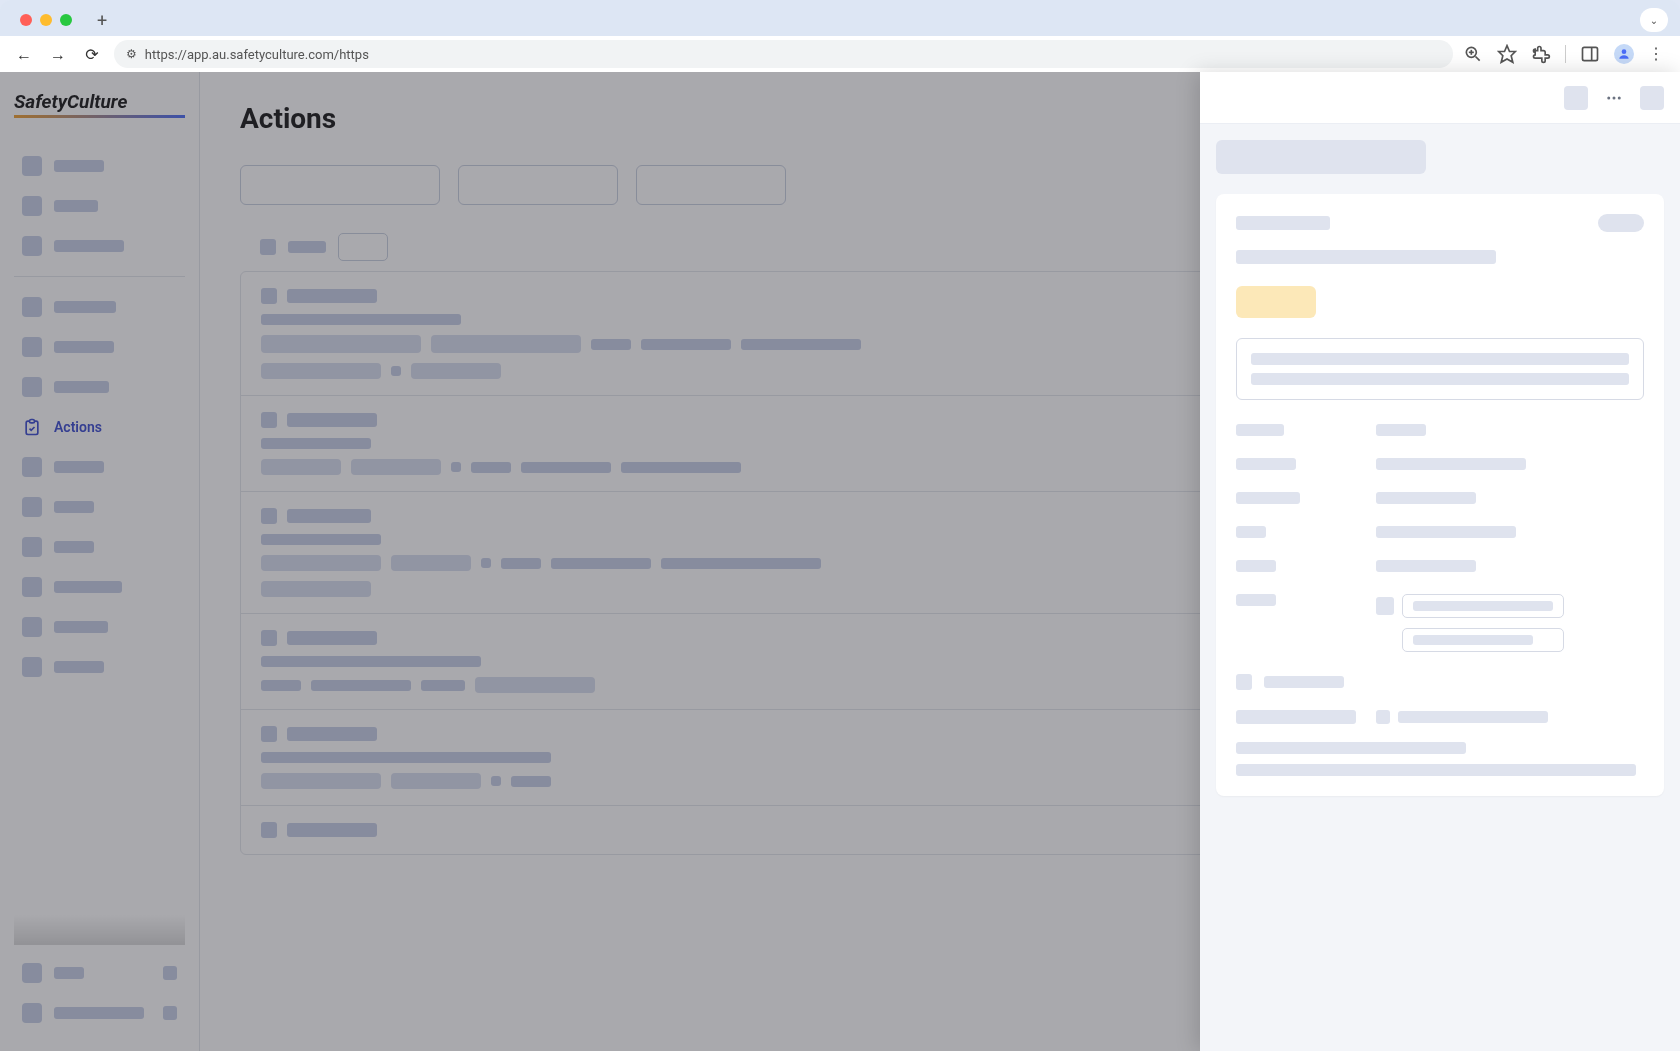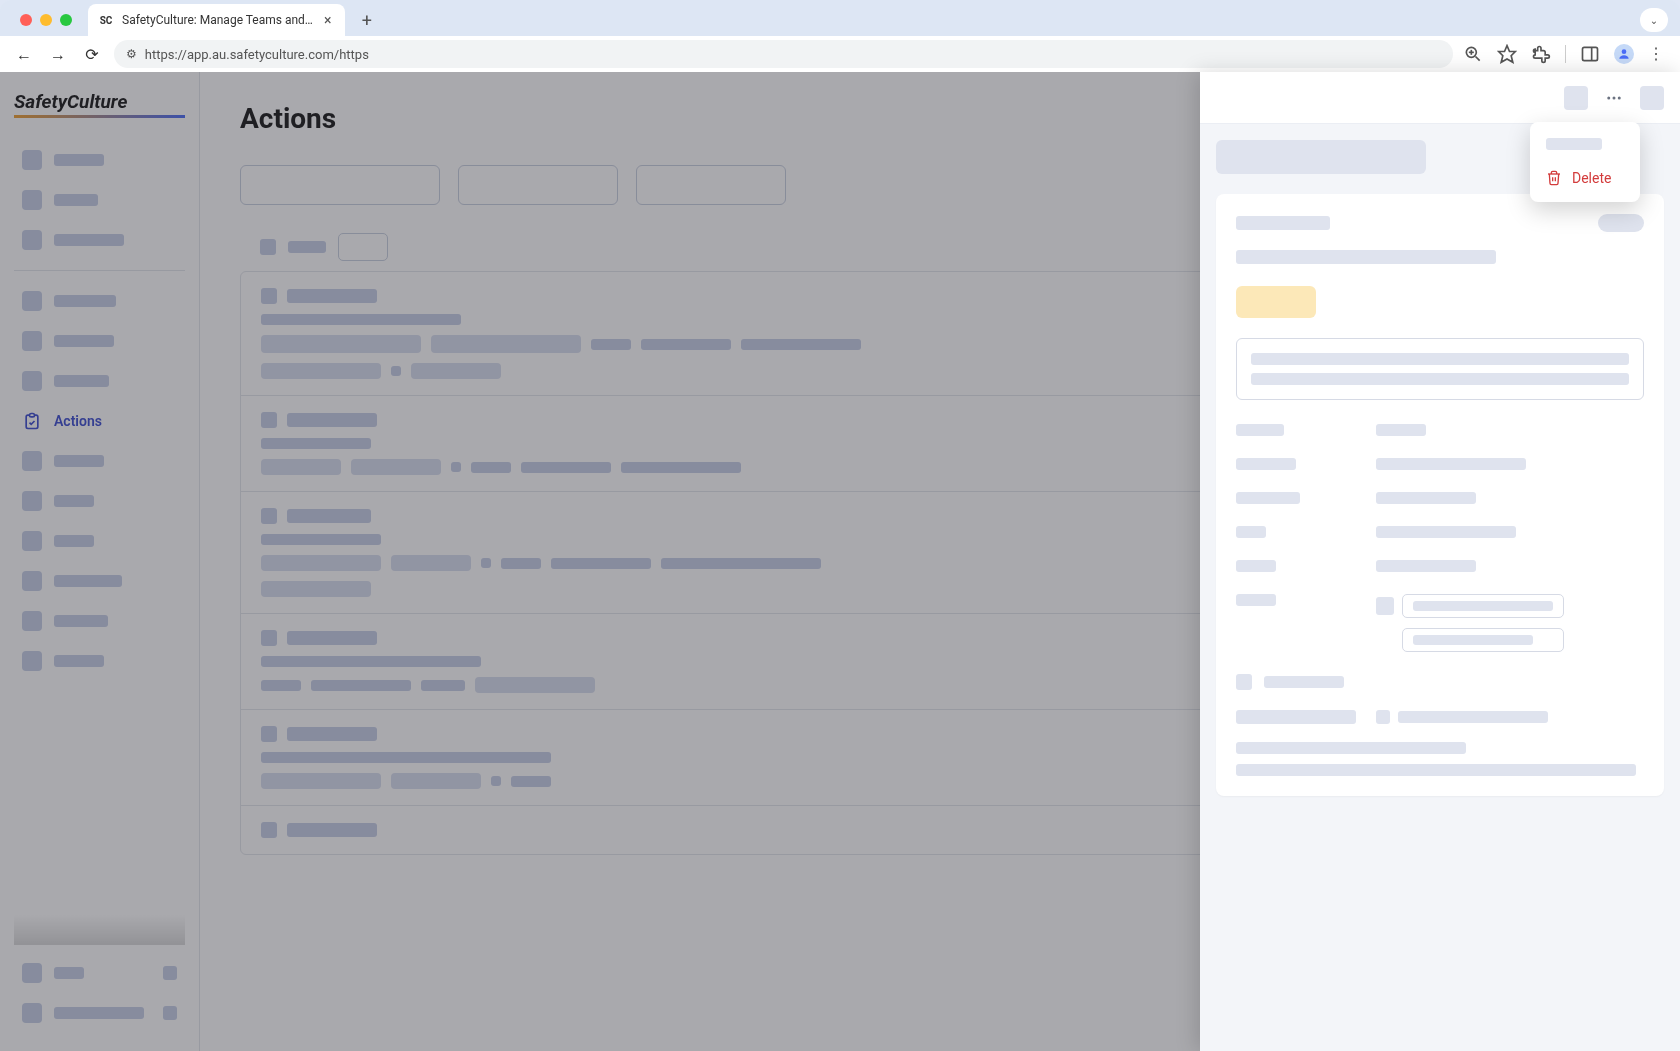--- a/index.html
+++ b/index.html
@@ -94,21 +94,21 @@
     }
     .logo {
       font-weight: 700;
       font-size: 19px;
       font-style: italic;
       color: #1a1a1a;
       border-bottom: 3px solid;
       border-image: linear-gradient(90deg,#f0a030,#4a6cf7) 1;
       display:inline-block;
       padding-bottom:2px;
-      margin-bottom: 22px;
+      margin-bottom: 28px;
     }
     .nav-item {
       display: flex;
       align-items: center;
       gap: 12px;
       padding: 10px 8px;
       border-radius: 6px;
       font-size: 14px;
       color: #555;
     }
@@ -214,25 +214,20 @@
 </head>
 <body>
 
 <div class="browser-chrome">
   <div class="tab-bar">
     <div class="window-controls">
       <div class="wc wc-close"></div>
       <div class="wc wc-min"></div>
       <div class="wc wc-max"></div>
     </div>
-    <div class="tab">
-      <div class="tab-favicon">SC</div>
-      <span>SafetyCulture: Manage Teams and…</span>
-      <div class="tab-close">×</div>
-    </div>
     <div class="new-tab">+</div>
     <div class="tab-dropdown">⌄</div>
   </div>
   <div class="url-bar">
     <div class="nav-icon">←</div>
     <div class="nav-icon">→</div>
     <div class="nav-icon">⟳</div>
     <div class="url-field">
       <span style="font-size:12px;">⚙</span>
       <span>https://app.au.safetyculture.com/https</span>
@@ -463,34 +458,20 @@
     <div class="header-skel"></div>
     <div class="more-btn">
       <svg width="18" height="18" viewBox="0 0 24 24" fill="#6b7280">
           <circle cx="5" cy="12" r="2"></circle>
           <circle cx="12" cy="12" r="2"></circle>
           <circle cx="19" cy="12" r="2"></circle>
         </svg>
     </div>
     <div class="header-skel"></div>
 
-    <div class="dropdown-menu">
-      <div class="menu-item-skel">
-        <div class="skel" style="width:56px;height:12px;background:#dfe3ee;"></div>
-      </div>
-      <div class="menu-item danger">
-        <svg class="trash-icon" viewBox="0 0 24 24" fill="none" stroke="#d33c3c" stroke-width="2">
-          <polyline points="3 6 5 6 21 6"></polyline>
-          <path d="M19 6l-1 14a2 2 0 01-2 2H8a2 2 0 01-2-2L5 6"></path>
-          <path d="M10 11v6M14 11v6"></path>
-          <path d="M8 6V4a2 2 0 012-2h4a2 2 0 012 2v2"></path>
-        </svg>
-        <span>Delete</span>
-      </div>
-    </div>
   </div>
 
   <div class="drawer-body">
     <div class="title-skel"></div>
 
     <div class="panel">
       <div style="display:flex;justify-content:space-between;align-items:center;margin-bottom:18px;">
         <div class="skel" style="width:94px;height:14px;"></div>
         <div class="skel" style="width:46px;height:18px;border-radius:10px;"></div>
       </div>

